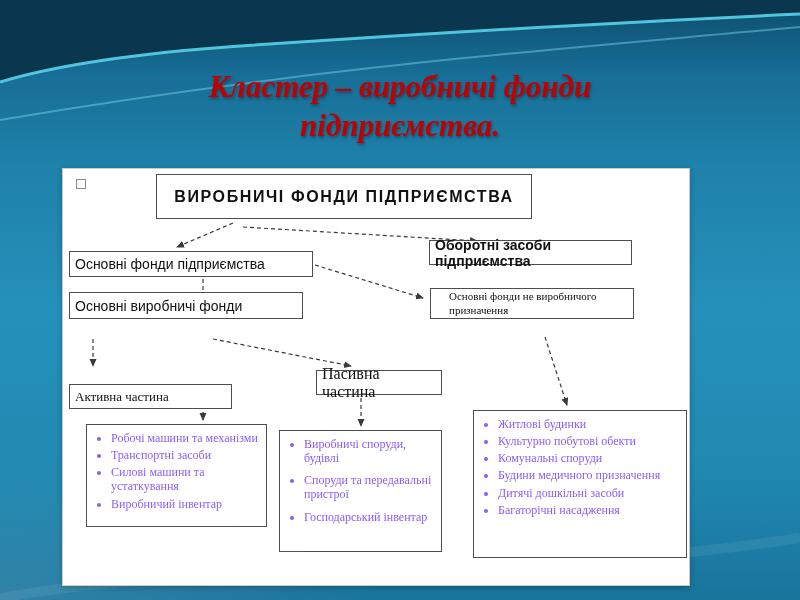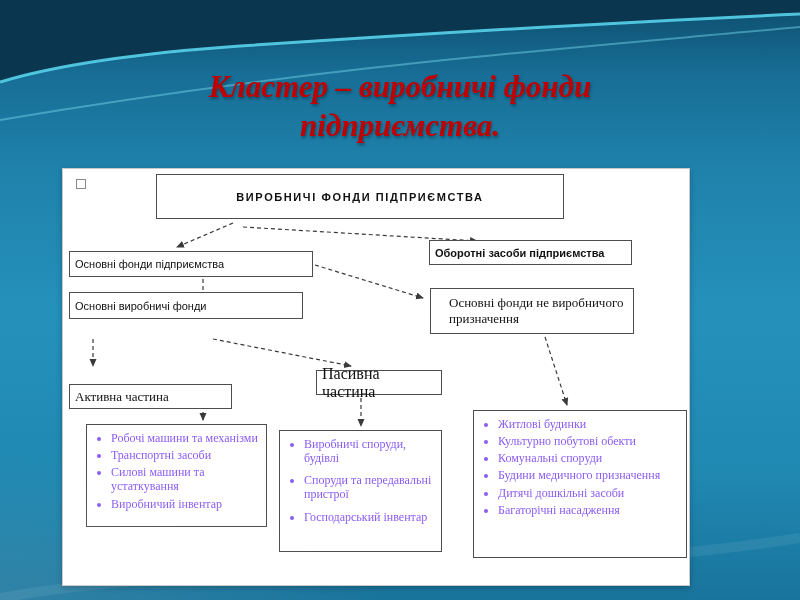--- a/index.html
+++ b/index.html
@@ -27,29 +27,29 @@
     box-shadow:0 2px 6px rgba(0,0,0,0.25);
   }
   .ph-square{
     position:absolute;left:13px;top:10px;width:8px;height:8px;
     border:1px solid #8a8a8a;background:#fff;
   }
   .connectors{position:absolute;left:0;top:0;pointer-events:none;}
   .node{
     position:absolute;box-sizing:border-box;background:#fff;
     border:1px solid #4d4d4d;display:flex;align-items:center;
-    font-size:11px;color:#111;padding:1px 5px;
+    font-size:14px;color:#111;padding:1px 5px;
   }
-  .n-root{left:93px;top:5px;width:408px;height:45px;justify-content:center;
-    font-weight:bold;font-size:11px;letter-spacing:1.6px;text-align:center;}
+  .n-root{left:93px;top:5px;width:376px;height:45px;justify-content:center;
+    font-weight:bold;font-size:16px;letter-spacing:1.6px;text-align:center;}
   .n-mainfunds{left:6px;top:82px;width:244px;height:26px;}
   .n-working{left:366px;top:71px;width:203px;height:25px;font-weight:bold;}
   .n-mainprod{left:6px;top:123px;width:234px;height:27px;}
-  .n-nonprod{left:367px;top:119px;width:204px;height:46px;
-    font-family:"Liberation Serif",serif;font-size:13px;line-height:1.25;padding-left:18px;}
+  .n-nonprod{left:367px;top:119px;width:204px;height:31px;
+    font-family:"Liberation Serif",serif;font-size:11px;line-height:1.25;padding-left:18px;}
   .n-active{left:6px;top:201px;width:163px;height:25px;
     font-family:"Liberation Serif",serif;font-size:13px;margin-top:14px;}
   .n-passive{left:253px;top:201px;width:126px;height:25px;
     font-family:"Liberation Serif",serif;font-size:16px;}
   .listbox{
     position:absolute;box-sizing:border-box;background:#fff;border:1px solid #4d4d4d;
     font-family:"Liberation Serif",serif;font-size:12px;color:#8b5cf6;
   }
   .lb-active{left:23px;top:255px;width:181px;height:103px;}
   .lb-passive{left:216px;top:261px;width:163px;height:122px;}

